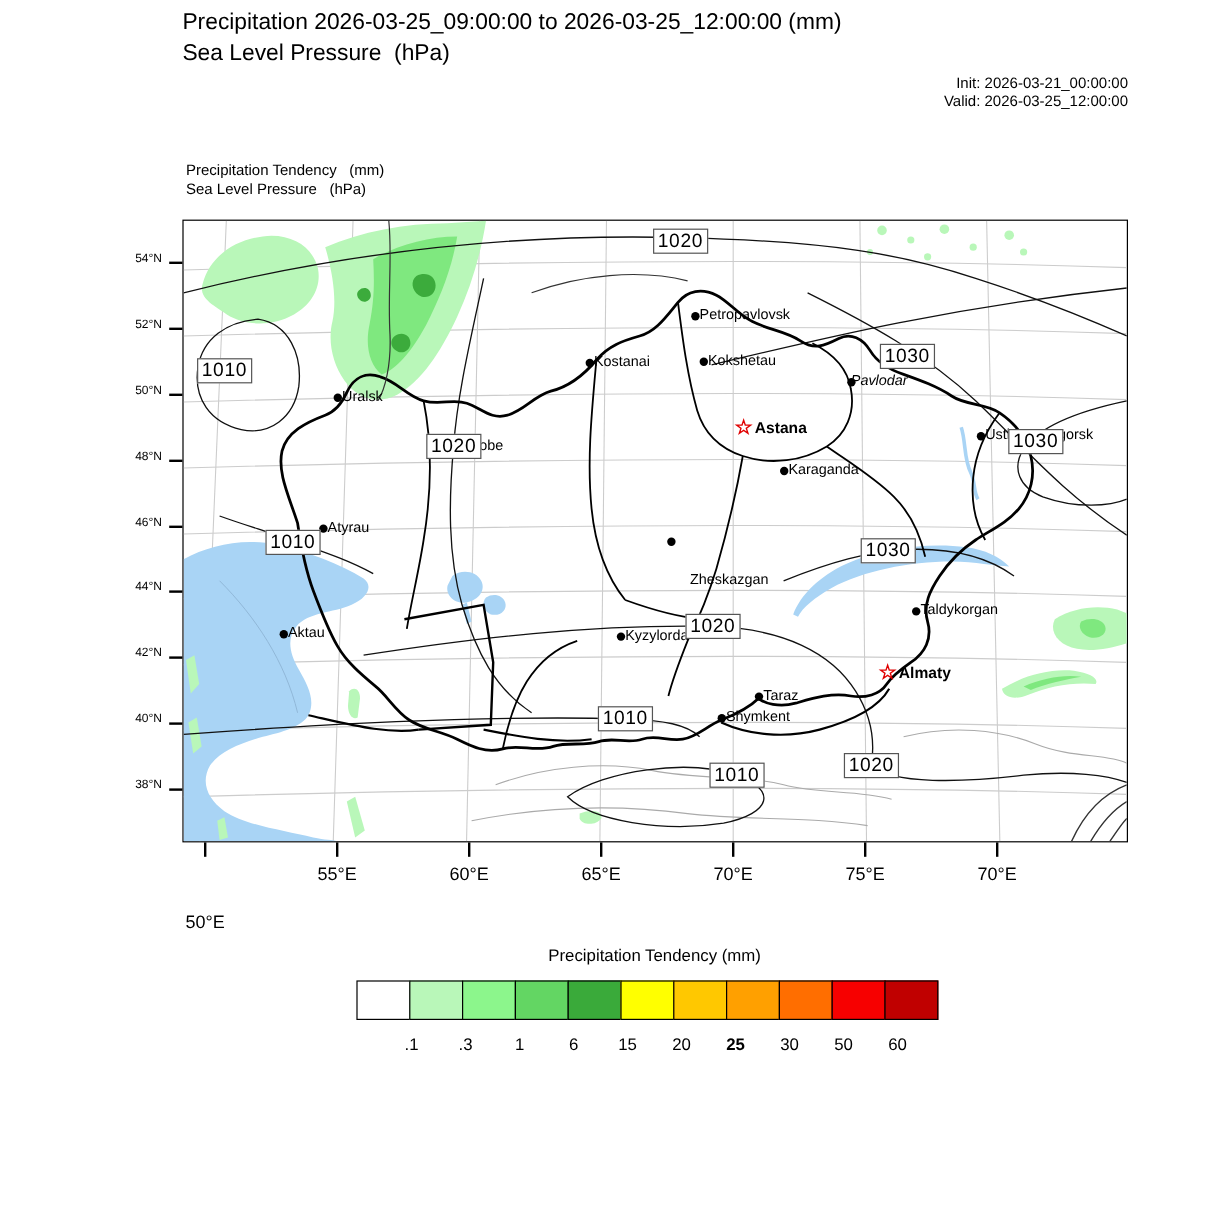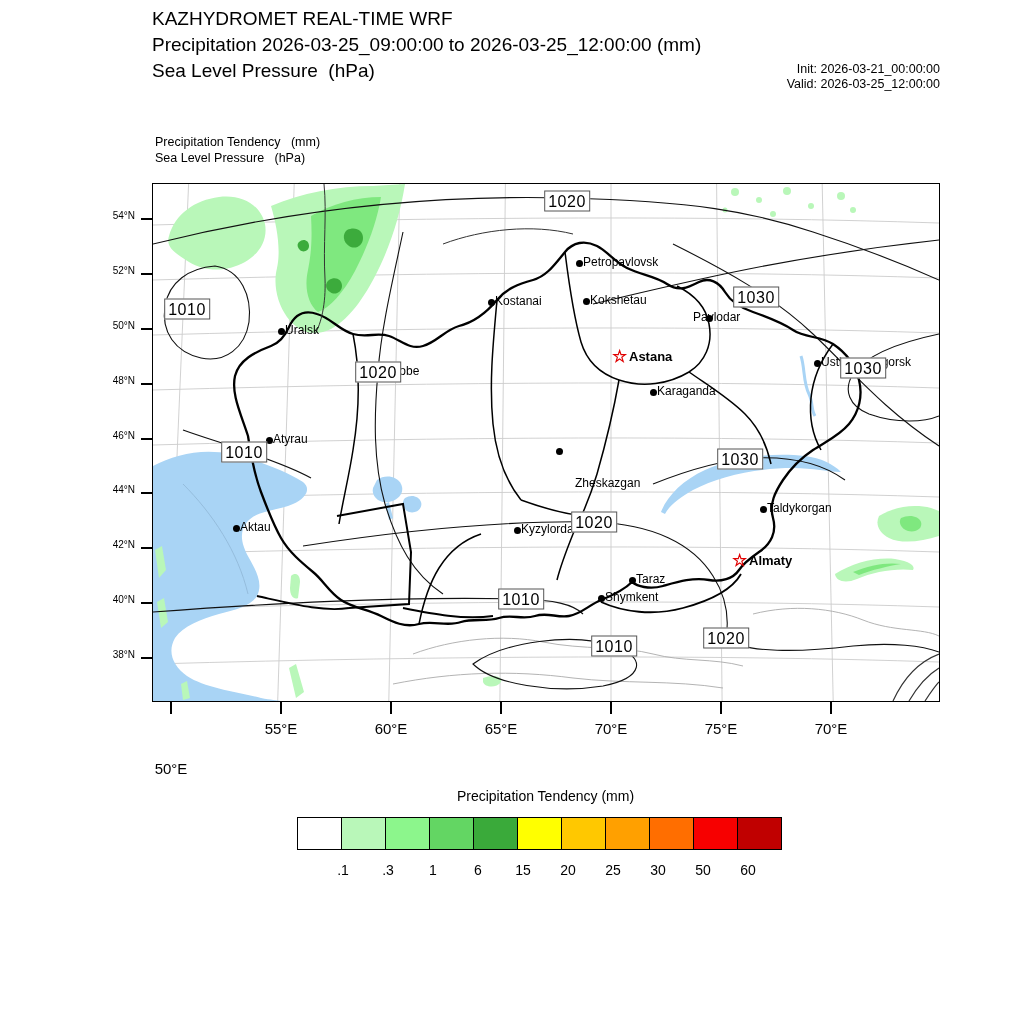--- a/index.html
+++ b/index.html
@@ -22,21 +22,20 @@
   .plabel{position:absolute;transform:translate(-50%,-50%);background:#fff;border:1px solid #555;font-size:16px;padding:0 3px;line-height:19px;letter-spacing:0.5px;}
   #cbar-title{position:absolute;left:298px;top:788px;width:495px;text-align:center;font-size:14px;}
   #cbar-cells{position:absolute;left:298px;top:817px;height:33px;display:flex;}
   .cbar-cell{width:45px;height:33px;border:1px solid #000;margin-left:-1px;box-sizing:border-box;}
   .cbar-tick{position:absolute;top:862px;width:40px;text-align:center;font-size:14px;}
 </style>
 </head>
 <body>
 
 <div id="header">
-  <div>KAZHYDROMET REAL-TIME WRF</div>
   <div>Precipitation 2026-03-25_09:00:00 to 2026-03-25_12:00:00 (mm)</div>
   <div>Sea Level Pressure  (hPa)</div>
 </div>
 
 <div id="initvalid">
   <div>Init: 2026-03-21_00:00:00</div>
   <div>Valid: 2026-03-25_12:00:00</div>
 </div>
 
 <div id="maplegend">
@@ -147,21 +146,21 @@
   </svg>
 
   <div id="cities">
       <div class="cityDot" style="left: 422.5px; top: 75.5px;"></div>
       <div class="cityLab" style="left: 430px; top: 71px;">Petropavlovsk</div>
       <div class="cityDot" style="left: 334.5px; top: 114.5px;"></div>
       <div class="cityLab" style="left: 342px; top: 110px;">Kostanai</div>
       <div class="cityDot" style="left: 429.5px; top: 113.5px;"></div>
       <div class="cityLab" style="left: 437px; top: 109px;">Kokshetau</div>
       <div class="cityDot" style="left: 552.5px; top: 130.5px;"></div>
-      <div class="cityLab" style="left: 540px; top: 126px;">Pavlodar</div>
+      <div class="cityLab" style="left: 556px; top: 126px; font-style: italic;">Pavlodar</div>
       <div class="star" style="left: 459px; top: 164px; color: rgb(224, 0, 0);">☆</div>
       <div class="cityLab b" style="left: 476px; top: 165px;">Astana</div>
       <div class="cityDot" style="left: 496.5px; top: 204.5px;"></div>
       <div class="cityLab" style="left: 504px; top: 200px;">Karaganda</div>
       <div class="cityDot" style="left: 124.5px; top: 143.5px;"></div>
       <div class="cityLab" style="left: 132px; top: 139px;">Uralsk</div>
       <div class="cityDot" style="left: 221.5px; top: 184.5px;"></div>
       <div class="cityLab" style="left: 229px; top: 180px;">Aktobe</div>
       <div class="cityDot" style="left: 112.5px; top: 252.5px;"></div>
       <div class="cityLab" style="left: 120px; top: 248px;">Atyrau</div>
@@ -247,17 +246,17 @@
     <div class="cbar-cell" style="background: rgb(247, 0, 0);"></div>
     <div class="cbar-cell" style="background: rgb(192, 0, 0);"></div>
   </div>
 <div id="cbar-ticks-wrap">
     <div class="cbar-tick" style="left: 323px;">.1</div>
     <div class="cbar-tick" style="left: 368px;">.3</div>
     <div class="cbar-tick" style="left: 413px;">1</div>
     <div class="cbar-tick" style="left: 458px;">6</div>
     <div class="cbar-tick" style="left: 503px;">15</div>
     <div class="cbar-tick" style="left: 548px;">20</div>
-    <div class="cbar-tick" style="left: 593px;">25</div>
+    <div class="cbar-tick" style="left: 593px; font-weight: bold;">25</div>
     <div class="cbar-tick" style="left: 638px;">30</div>
     <div class="cbar-tick" style="left: 683px;">50</div>
     <div class="cbar-tick" style="left: 728px;">60</div>
   </div>
 
 </body></html>

